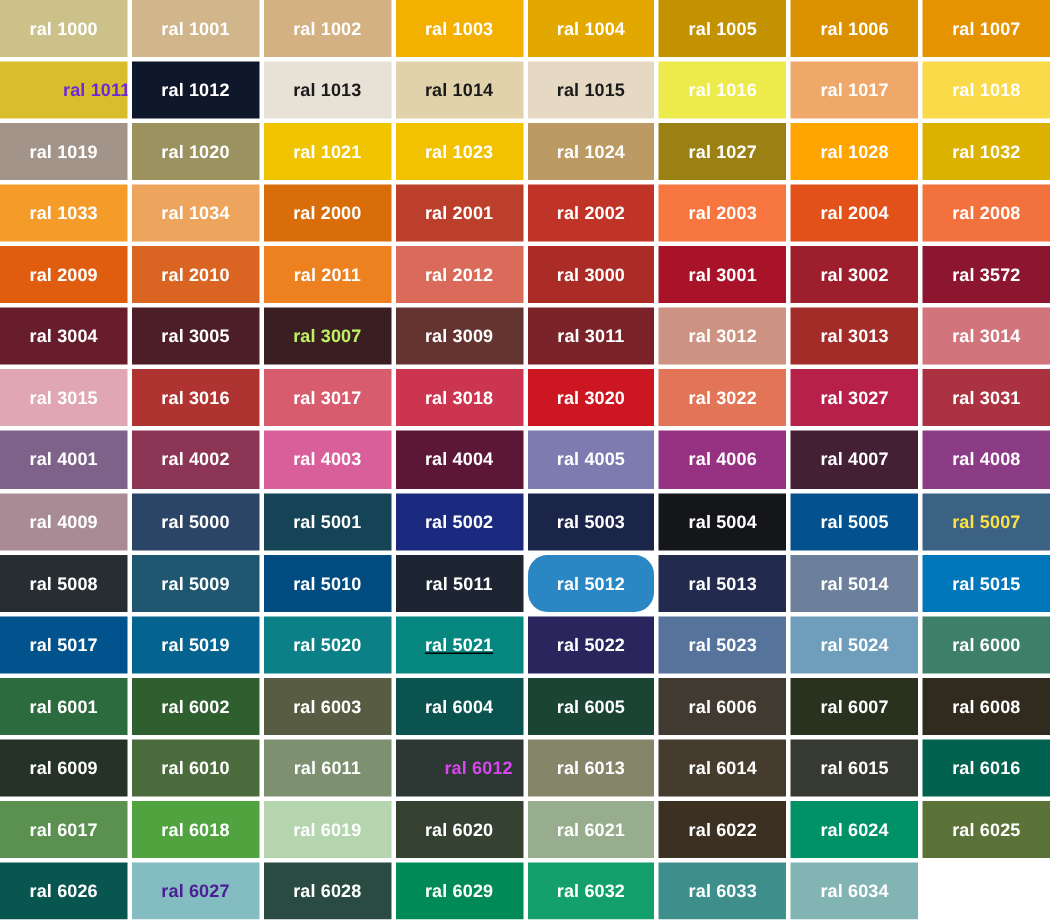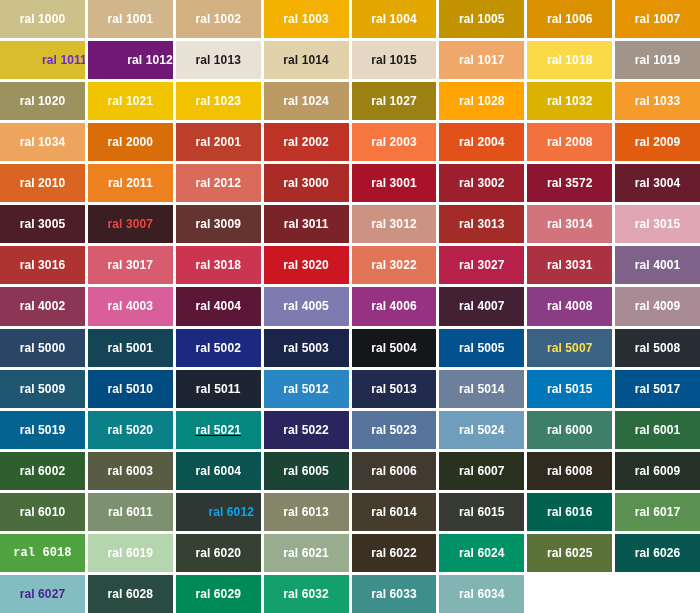--- a/index.html
+++ b/index.html
@@ -69,32 +69,35 @@
     </div>
     <div class="swatch" style="background-color: rgb(219, 144, 0);">
       <span class="swatch-label light-text" style="color: rgb(255, 255, 255);">ral 1006</span>
     </div>
     <div class="swatch" style="background-color: rgb(229, 147, 0);">
       <span class="swatch-label light-text" style="color: rgb(255, 255, 255);">ral 1007</span>
     </div>
     <div class="swatch" style="background-color: rgb(217, 189, 45);">
       <span class="swatch-label light-text" style="color: #6d28d9; padding-left: 44px;">ral 1011</span>
     </div>
-    <div class="swatch" style="background-color: #701a75; justify-content: flex-end;">
+    <div class="swatch" style="background-color: #0f172a;">
       <span class="swatch-label light-text" style="color: rgb(255, 255, 255);">ral 1012</span>
     </div>
     <div class="swatch" style="background-color: rgb(232, 226, 214);">
       <span class="swatch-label dark-text" style="color: rgb(26, 26, 26);">ral 1013</span>
     </div>
     <div class="swatch" style="background-color: rgb(226, 210, 171);">
       <span class="swatch-label dark-text" style="color: rgb(26, 26, 26);">ral 1014</span>
     </div>
     <div class="swatch" style="background-color: rgb(229, 217, 195);">
       <span class="swatch-label dark-text" style="color: rgb(26, 26, 26);">ral 1015</span>
     </div>
+    <div class="swatch" style="background-color: rgb(237, 234, 75);">
+      <span class="swatch-label light-text" style="color: rgb(255, 255, 255);">ral 1016</span>
+    </div>
     <div class="swatch" style="background-color: rgb(239, 167, 106);">
       <span class="swatch-label light-text" style="color: rgb(255, 255, 255);">ral 1017</span>
     </div>
     <div class="swatch" style="background-color: rgb(250, 218, 73);">
       <span class="swatch-label light-text" style="color: rgb(255, 255, 255);">ral 1018</span>
     </div>
     <div class="swatch" style="background-color: rgb(163, 148, 138);">
       <span class="swatch-label light-text" style="color: rgb(255, 255, 255);">ral 1019</span>
     </div>
     <div class="swatch" style="background-color: rgb(156, 146, 96);">
@@ -166,21 +169,21 @@
     <div class="swatch" style="background-color: rgb(140, 22, 48);">
       <span class="swatch-label light-text" style="color: rgb(255, 255, 255);">ral 3572</span>
     </div>
     <div class="swatch" style="background-color: rgb(104, 29, 44);">
       <span class="swatch-label light-text" style="color: rgb(255, 255, 255);">ral 3004</span>
     </div>
     <div class="swatch" style="background-color: rgb(77, 29, 40);">
       <span class="swatch-label light-text" style="color: rgb(255, 255, 255);">ral 3005</span>
     </div>
     <div class="swatch" style="background-color: rgb(58, 30, 33);">
-      <span class="swatch-label light-text" style="color: #ef4444; text-align: right;">ral 3007</span>
+      <span class="swatch-label light-text" style="color: #bef264; text-align: right;">ral 3007</span>
     </div>
     <div class="swatch" style="background-color: rgb(100, 53, 48);">
       <span class="swatch-label light-text" style="color: rgb(255, 255, 255);">ral 3009</span>
     </div>
     <div class="swatch" style="background-color: rgb(122, 36, 42);">
       <span class="swatch-label light-text" style="color: rgb(255, 255, 255);">ral 3011</span>
     </div>
     <div class="swatch" style="background-color: rgb(204, 147, 131);">
       <span class="swatch-label light-text" style="color: rgb(255, 255, 255);">ral 3012</span>
     </div>
@@ -267,21 +270,21 @@
     </div>
     <div class="swatch" style="background-color: rgb(31, 87, 113);">
       <span class="swatch-label light-text" style="color: rgb(255, 255, 255);">ral 5009</span>
     </div>
     <div class="swatch" style="background-color: rgb(0, 75, 128);">
       <span class="swatch-label light-text" style="color: rgb(255, 255, 255);">ral 5010</span>
     </div>
     <div class="swatch" style="background-color: rgb(28, 37, 49);">
       <span class="swatch-label light-text" style="color: rgb(255, 255, 255);">ral 5011</span>
     </div>
-    <div class="swatch" style="background-color: rgb(43, 135, 196);">
+    <div class="swatch" style="background-color: rgb(43, 135, 196); border-radius: 13px;">
       <span class="swatch-label light-text" style="color: rgb(255, 255, 255);">ral 5012</span>
     </div>
     <div class="swatch" style="background-color: rgb(34, 43, 77);">
       <span class="swatch-label light-text" style="color: rgb(255, 255, 255);">ral 5013</span>
     </div>
     <div class="swatch" style="background-color: rgb(108, 127, 155);">
       <span class="swatch-label light-text" style="color: rgb(255, 255, 255);">ral 5014</span>
     </div>
     <div class="swatch" style="background-color: rgb(0, 119, 187);">
       <span class="swatch-label light-text" style="color: rgb(255, 255, 255);">ral 5015</span>
@@ -337,39 +340,39 @@
     <div class="swatch" style="background-color: rgb(36, 50, 40);">
       <span class="swatch-label light-text" style="color: rgb(255, 255, 255);">ral 6009</span>
     </div>
     <div class="swatch" style="background-color: rgb(75, 108, 60);">
       <span class="swatch-label light-text" style="color: rgb(255, 255, 255);">ral 6010</span>
     </div>
     <div class="swatch" style="background-color: rgb(125, 145, 112);">
       <span class="swatch-label light-text" style="color: rgb(255, 255, 255);">ral 6011</span>
     </div>
     <div class="swatch" style="background-color: rgb(45, 55, 51);">
-      <span class="swatch-label light-text" style="color: #0ea5e9; margin-left: 26px;">ral 6012</span>
+      <span class="swatch-label light-text" style="color: #d946ef; margin-left: 26px;">ral 6012</span>
     </div>
     <div class="swatch" style="background-color: rgb(133, 133, 106);">
       <span class="swatch-label light-text" style="color: rgb(255, 255, 255);">ral 6013</span>
     </div>
     <div class="swatch" style="background-color: rgb(69, 60, 46);">
       <span class="swatch-label light-text" style="color: rgb(255, 255, 255);">ral 6014</span>
     </div>
     <div class="swatch" style="background-color: rgb(55, 58, 50);">
       <span class="swatch-label light-text" style="color: rgb(255, 255, 255);">ral 6015</span>
     </div>
     <div class="swatch" style="background-color: rgb(0, 98, 79);">
       <span class="swatch-label light-text" style="color: rgb(255, 255, 255);">ral 6016</span>
     </div>
     <div class="swatch" style="background-color: rgb(90, 145, 80);">
       <span class="swatch-label light-text" style="color: rgb(255, 255, 255);">ral 6017</span>
     </div>
     <div class="swatch" style="background-color: rgb(80, 163, 63);">
-      <span class="swatch-label light-text" style="color: rgb(255, 255, 255); font-family: Liberation Mono, monospace;">ral 6018</span>
+      <span class="swatch-label light-text" style="color: rgb(255, 255, 255);">ral 6018</span>
     </div>
     <div class="swatch" style="background-color: rgb(181, 213, 174);">
       <span class="swatch-label light-text" style="color: rgb(255, 255, 255);">ral 6019</span>
     </div>
     <div class="swatch" style="background-color: rgb(53, 66, 50);">
       <span class="swatch-label light-text" style="color: rgb(255, 255, 255);">ral 6020</span>
     </div>
     <div class="swatch" style="background-color: rgb(151, 173, 142);">
       <span class="swatch-label light-text" style="color: rgb(255, 255, 255);">ral 6021</span>
     </div>

